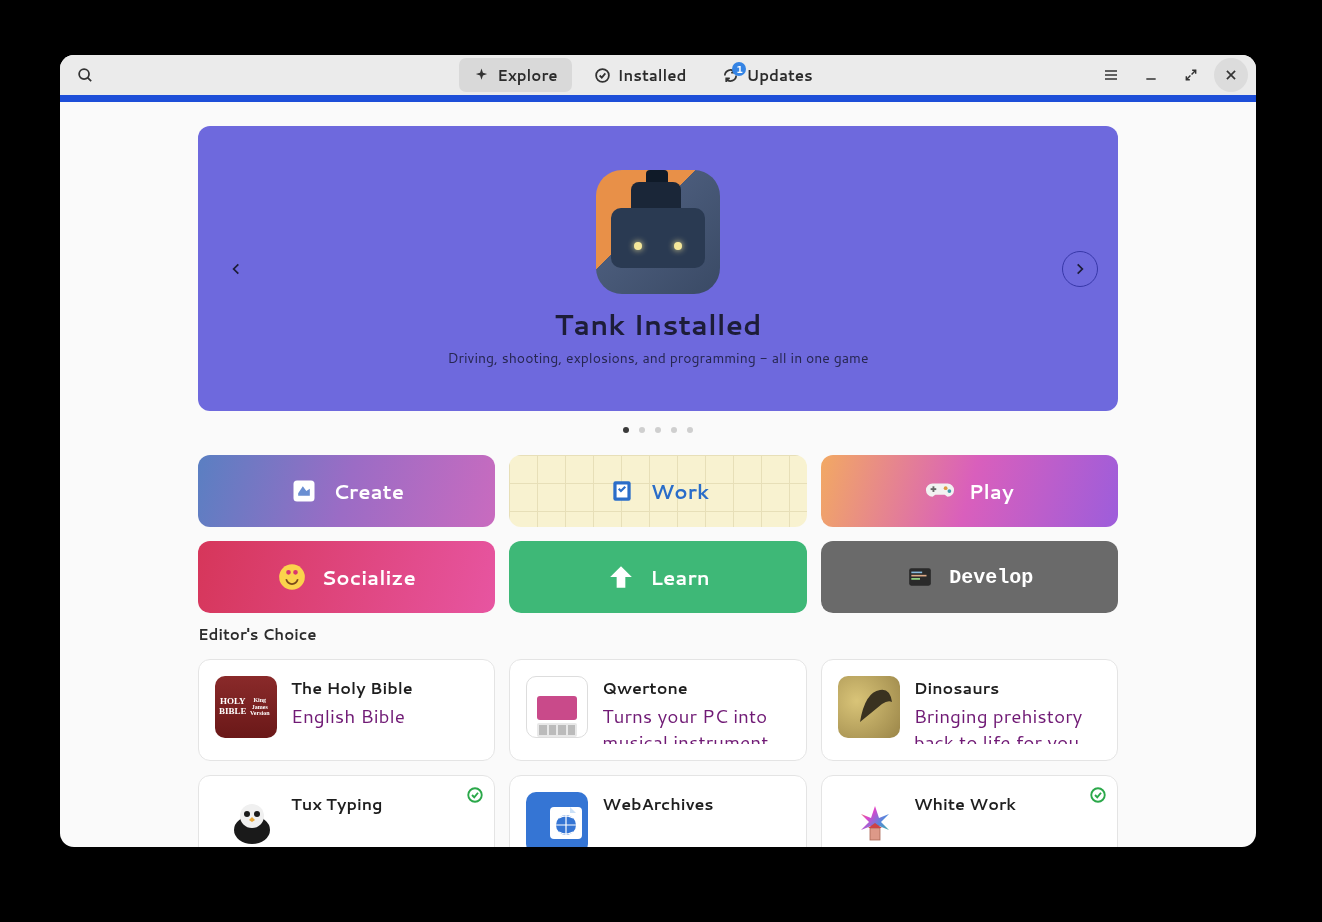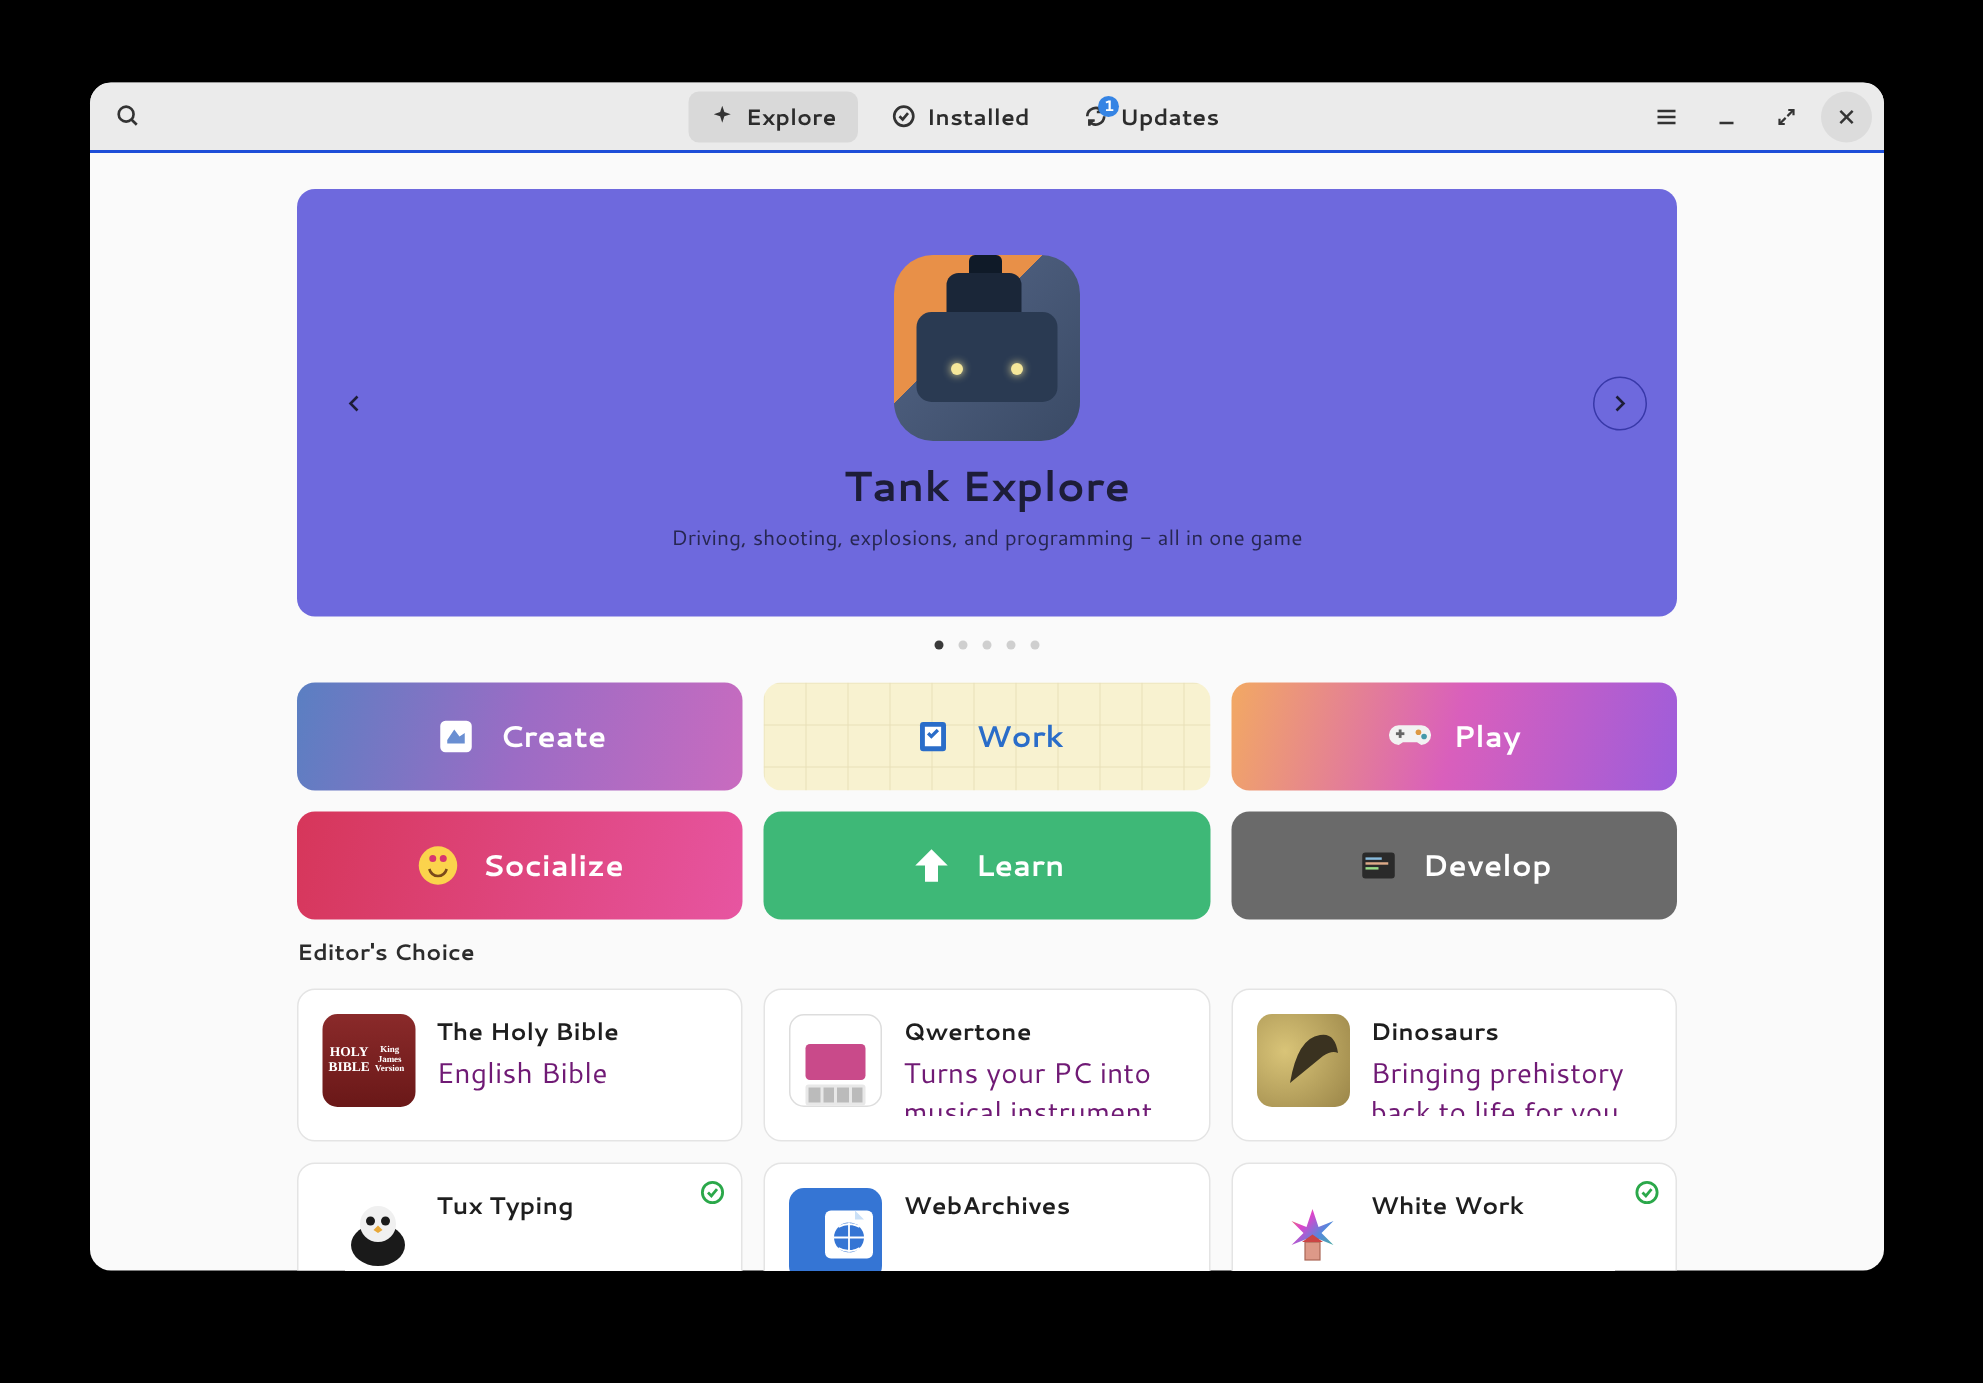--- a/index.html
+++ b/index.html
@@ -19,21 +19,21 @@
   background: #fafafa;
   border-radius: 14px;
   box-shadow: 0 8px 30px rgba(0,0,0,0.5);
   overflow: hidden;
   display: flex;
   flex-direction: column;
 }
 .header {
   height: 47px;
   background: #ebebeb;
-  border-bottom: 2px solid #1d4ed8;
+  border-bottom: 7px solid #1d4ed8;
   display: flex;
   align-items: center;
   padding: 0 8px;
   text-align: center;
 }
 .header-left { width: 140px; display: flex; }
 .header-center { flex: 1; display: flex; justify-content: center; gap: 8px; }
 .header-right { width: 170px; display: flex; justify-content: flex-end; gap: 6px; }
 .icon-btn {
   width: 34px; height: 34px;
@@ -138,21 +138,21 @@
   display: flex; align-items: center; justify-content: center; gap: 14px;
   color: #fff; font-weight: 800; font-size: 20px;
   cursor: pointer;
 }
 .cat-create { background: linear-gradient(105deg,#5a7fc2,#9b6cc5,#c96bbf); }
 .cat-work { background: #f8f2d0; background-image: linear-gradient(#e7dfb8 1px,transparent 1px),linear-gradient(90deg,#e7dfb8 1px,transparent 1px); background-size: 28px 28px; }
 .cat-work span.lbl { color: #2a6dc9; }
 .cat-play { background: linear-gradient(105deg,#f2a963,#d95fbc,#9d5ddb); }
 .cat-socialize { background: linear-gradient(105deg,#d6365a,#e755a1); }
 .cat-learn { background: #3eb877; }
-.cat-develop { background: #6a6a6a; }
+.cat-develop { background: #6a6a6a; font-family: Liberation Mono, monospace; }
 .cat-icon { width: 30px; height: 30px; display:flex; align-items:center; justify-content:center; }
 .section-title { font-size: 15px; font-weight: 700; color: #2c2c2c; margin-bottom: 14px; }
 .app-grid {
   display: grid;
   grid-template-columns: repeat(3, 1fr);
   gap: 14px;
 }
 .app-card {
   background: #fff;
   border: 1px solid #e4e4e4;
@@ -251,21 +251,21 @@
               <path d="M16 4l-8 8 8 8"></path>
             </svg>
         </div>
         <div class="hero-icon">
           <div class="tank-barrel"></div>
           <div class="tank-turret"></div>
           <div class="tank-body"></div>
           <div class="tank-light" style="left:38px;top:72px"></div>
           <div class="tank-light" style="left:78px;top:72px"></div>
         </div>
-        <div class="hero-title">Tank Explore</div>
+        <div class="hero-title">Tank Installed</div>
         <div class="hero-sub">Driving, shooting, explosions, and programming - all in one game</div>
         <div class="hero-nav right">
           <svg width="14" height="14" viewBox="0 0 24 24" fill="none" stroke="#1d1d38" stroke-width="3">
               <path d="M8 4l8 8-8 8"></path>
             </svg>
         </div>
       </div>
 
       <div class="dots">
         <div class="dot active"></div>

